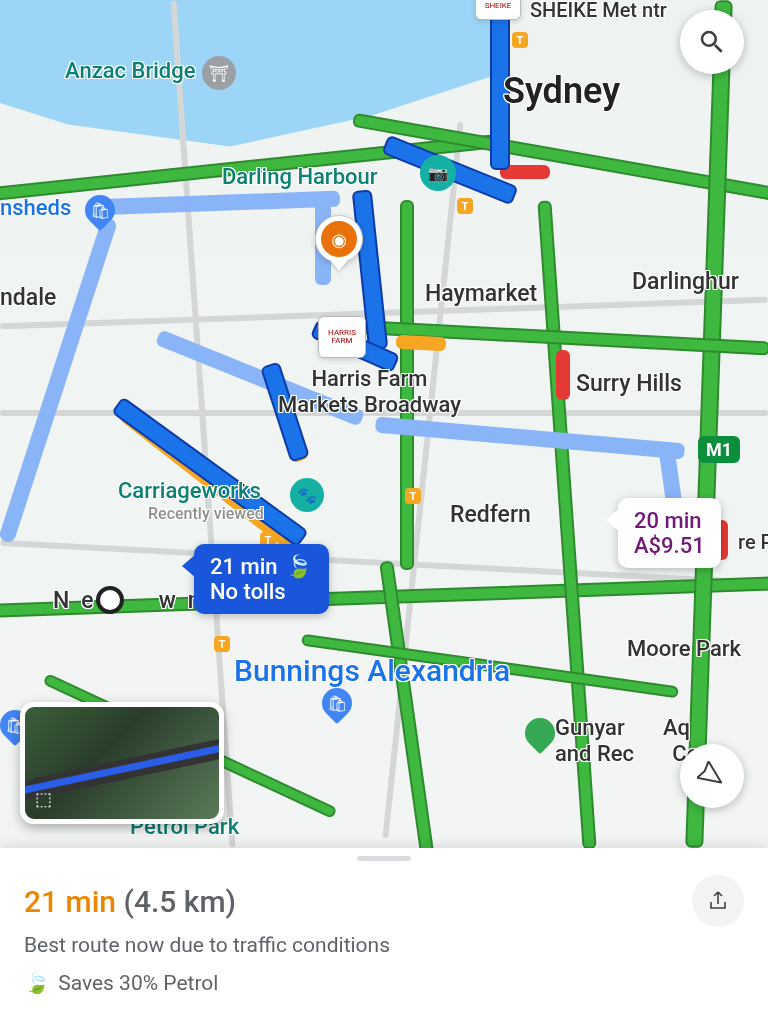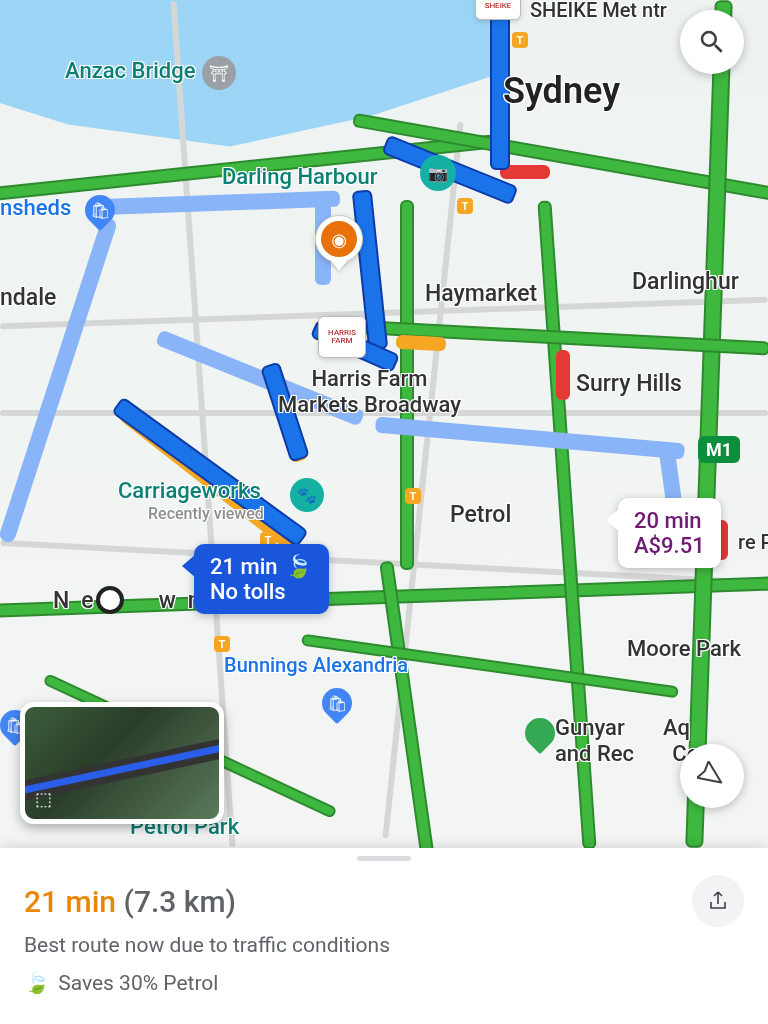--- a/index.html
+++ b/index.html
@@ -147,41 +147,41 @@
   <div class="pin grey-pin" style="left:202px;top:56px;width:34px;height:34px;border-radius:50%;transform:none;">
       <div class="inner" style="transform:none;">⛩</div>
     </div>
   <div class="place teal" style="left:222px;top:164px;font-size:22px;">Darling Harbour</div>
   <div class="pin teal-cam" style="left:420px;top:155px;transform:none;border-radius:50%;">
       <div class="inner" style="transform:none;">📷</div>
     </div>
   <div class="place small" style="left:425px;top:280px;font-size:23px;">Haymarket</div>
   <div class="place small" style="left:632px;top:268px;font-size:23px;text-align:center;">Darlinghur</div>
   <div class="place small" style="left:576px;top:370px;font-size:23px;text-align:center;">Surry Hills</div>
-  <div class="place small" style="left:450px;top:501px;font-size:23px;">Petrol</div>
+  <div class="place small" style="left:450px;top:501px;font-size:23px;">Redfern</div>
   <div class="place small" style="left:53px;top:587px;font-size:23px;letter-spacing:12px;">Ne&nbsp;&nbsp;&nbsp;wn</div>
   <div class="place small" style="left:0px;top:284px;font-size:23px;">ndale</div>
   <div class="place small" style="left:627px;top:636px;font-size:22px;">Moore Park</div>
   <div class="place blue" style="left:0px;top:195px;font-size:22px;">nsheds</div>
   <div class="pin blue-pin" style="left:85px;top:195px;">
       <div class="inner">🛍</div>
     </div>
 
   <div class="place small" style="left:278px;top:366px;font-size:22px;line-height:1.2;text-align:center;">Harris Farm<br>Markets Broadway</div>
   <div class="shop-pin" style="left:318px;top:316px;">HARRIS FARM</div>
   <div class="shop-pin" style="left:475px;top:-8px;width:46px;height:28px;">SHEIKE</div>
   <div class="place small" style="left:530px;top:-2px;font-size:20px;">SHEIKE Met       ntr</div>
 
   <div class="place teal" style="left:118px;top:478px;font-size:22px;">Carriageworks</div>
   <div class="place rec" style="left:148px;top:504px;">Recently viewed</div>
   <div class="pin teal-pin" style="left:290px;top:478px;transform:none;border-radius:50%;width:34px;height:34px;">
       <div class="inner" style="transform:none;">🐾</div>
     </div>
 
-  <div class="place blue" style="left:224px;top:653px;font-size:20px;">Bunnings Alexandria</div>
+  <div class="place blue" style="left:234px;top:653px;font-size:30px;">Bunnings Alexandria</div>
   <div class="pin blue-pin" style="left:322px;top:688px;">
       <div class="inner">🛍</div>
     </div>
   <div class="pin blue-pin" style="left:0px;top:710px;">
       <div class="inner">🛍</div>
     </div>
 
   <div class="place small" style="left:555px;top:715px;font-size:22px;line-height:1.2;">Gunyar&nbsp;&nbsp;&nbsp;&nbsp;&nbsp;&nbsp;&nbsp;Aq<br>and Rec&nbsp;&nbsp;&nbsp;&nbsp;&nbsp;&nbsp;&nbsp;Ce</div>
   <div class="pin green-pin" style="left:525px;top:718px;">
       <div class="inner"></div>
@@ -231,21 +231,21 @@
     <div class="icon">⬚</div>
   </div>
 
 </div>
 
 <div class="sheet">
   <div class="handle"></div>
   <div class="row1">
     <div class="time">
       <span class="m">21 min</span>
-      <span class="d">(7.3 km)</span>
+      <span class="d">(4.5 km)</span>
     </div>
     <div class="share-btn">
       <svg viewBox="0 0 24 24">
           <path d="M12 3v12M12 3l-4 4M12 3l4 4M5 13v6h14v-6"></path>
         </svg>
     </div>
   </div>
   <div class="sub">Best route now due to traffic conditions</div>
   <div class="eco">
     <span class="leaf">🍃</span>

